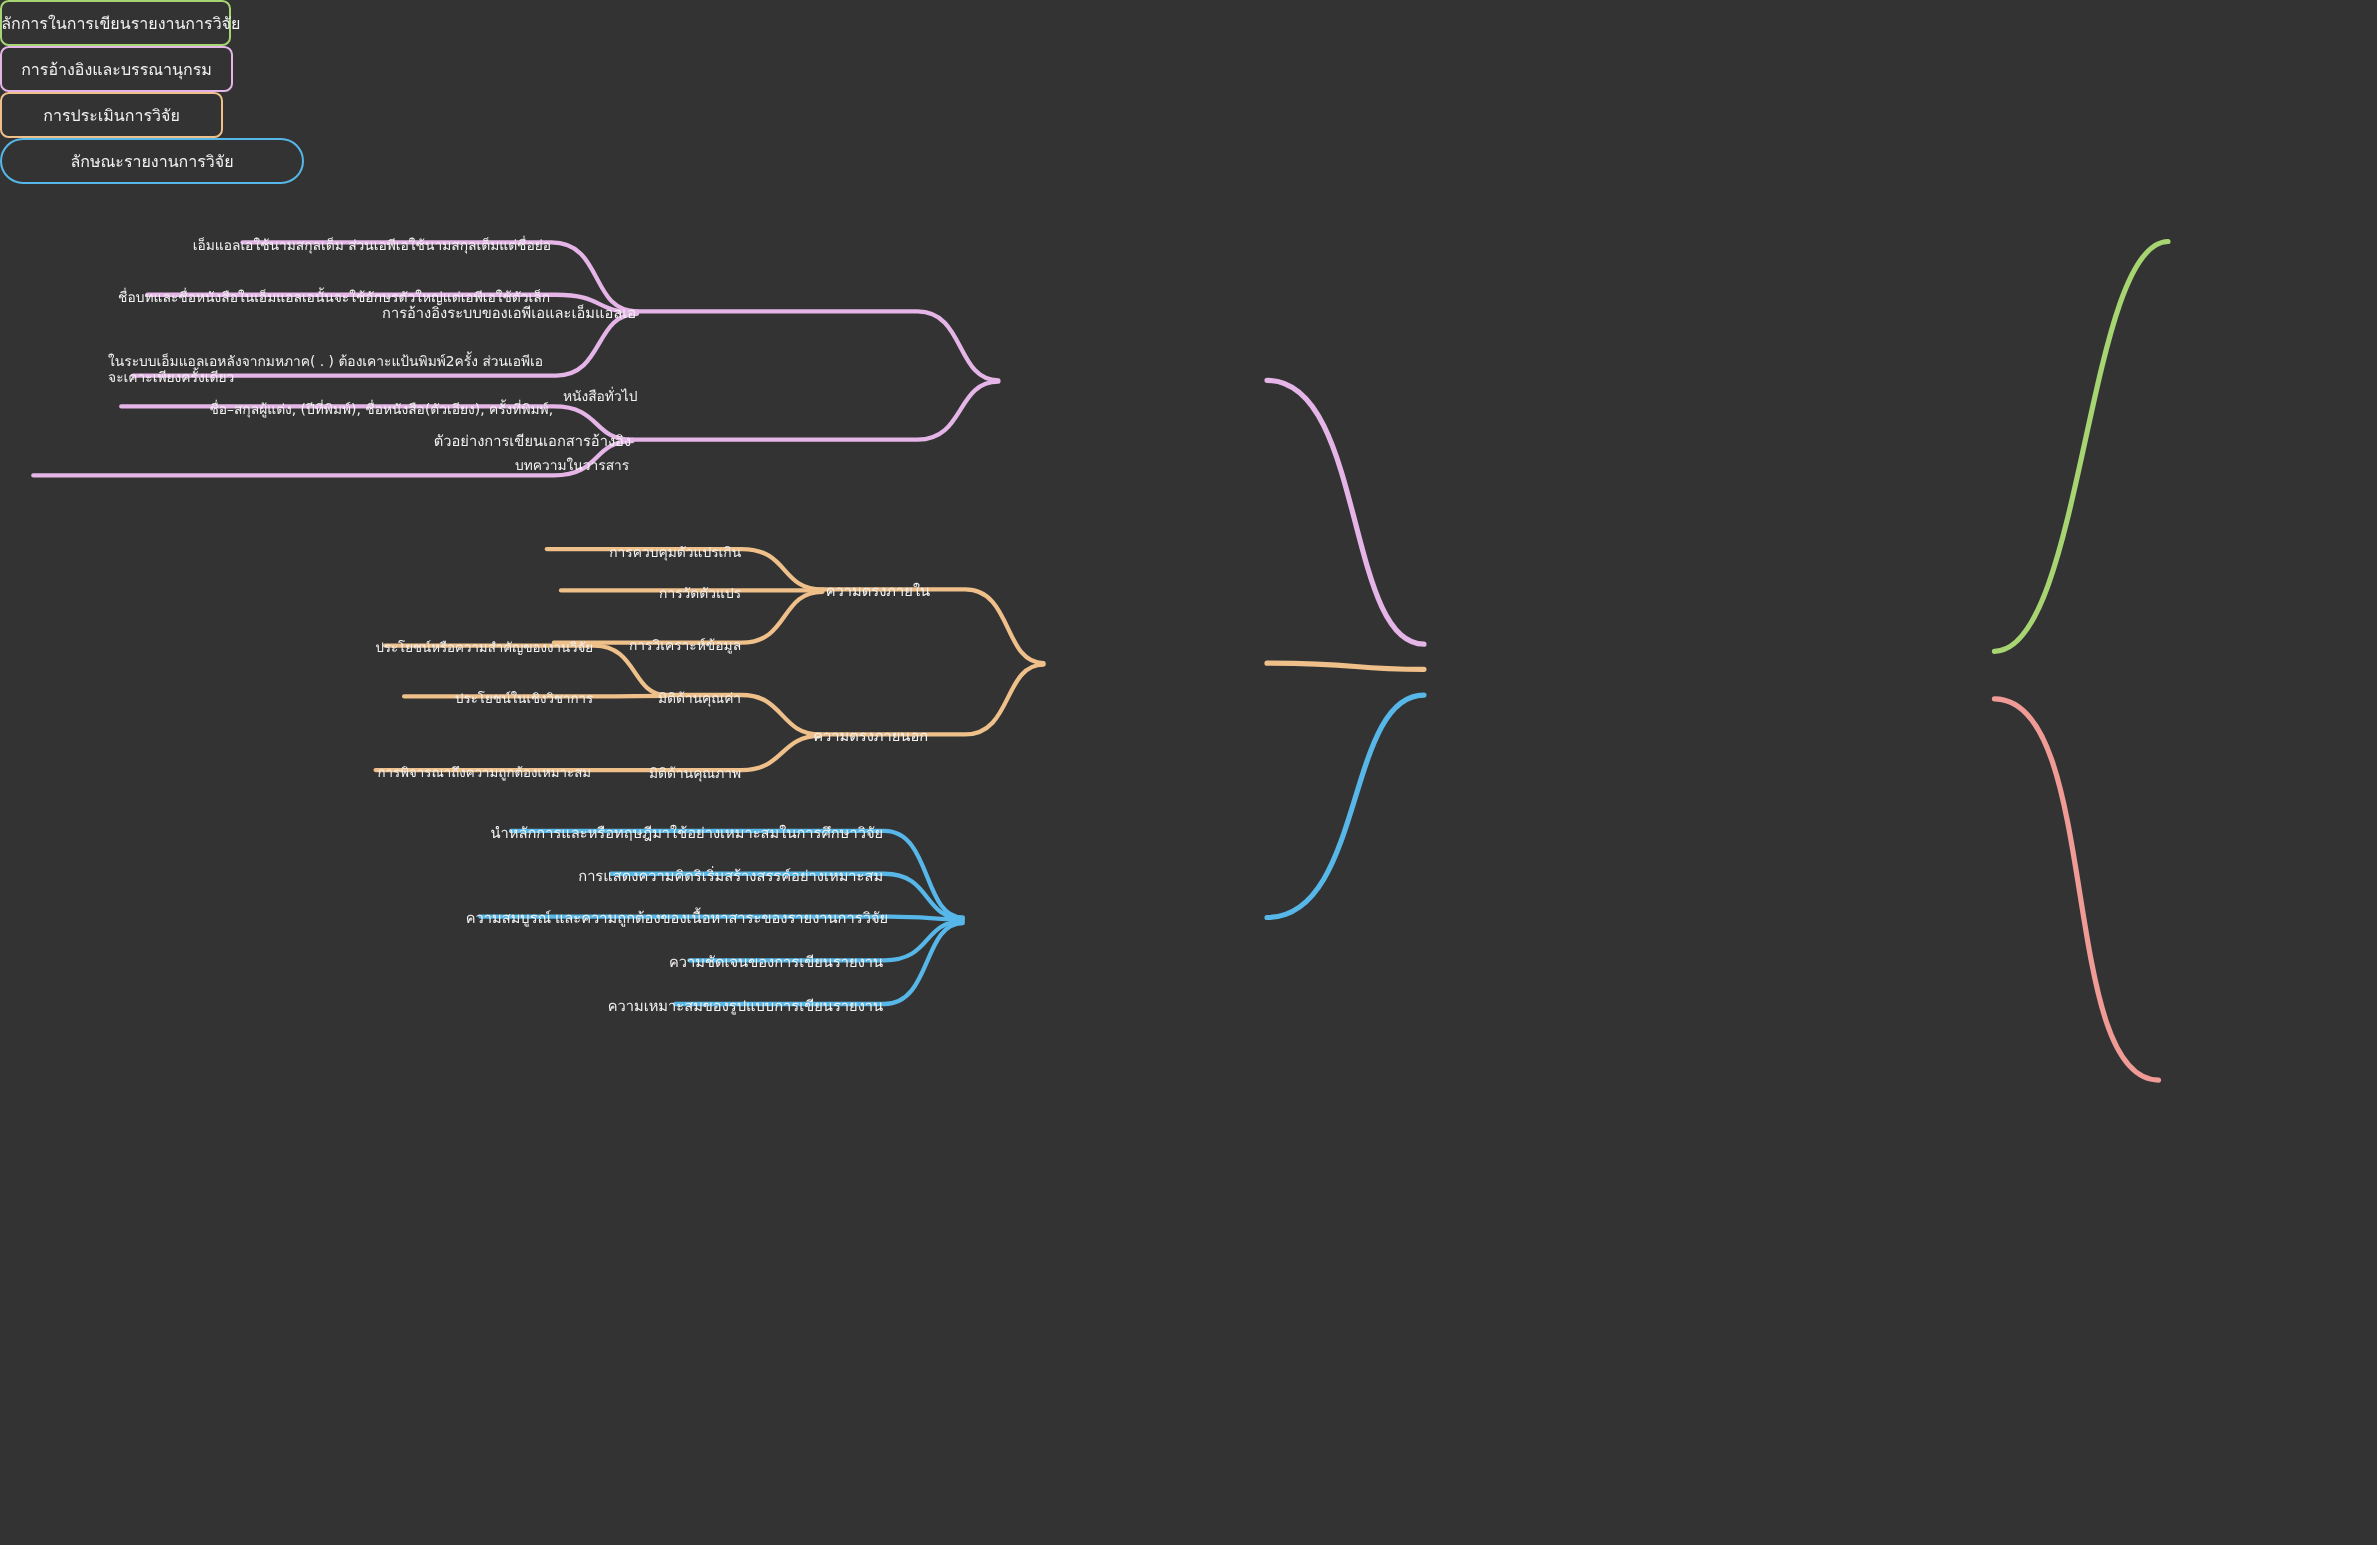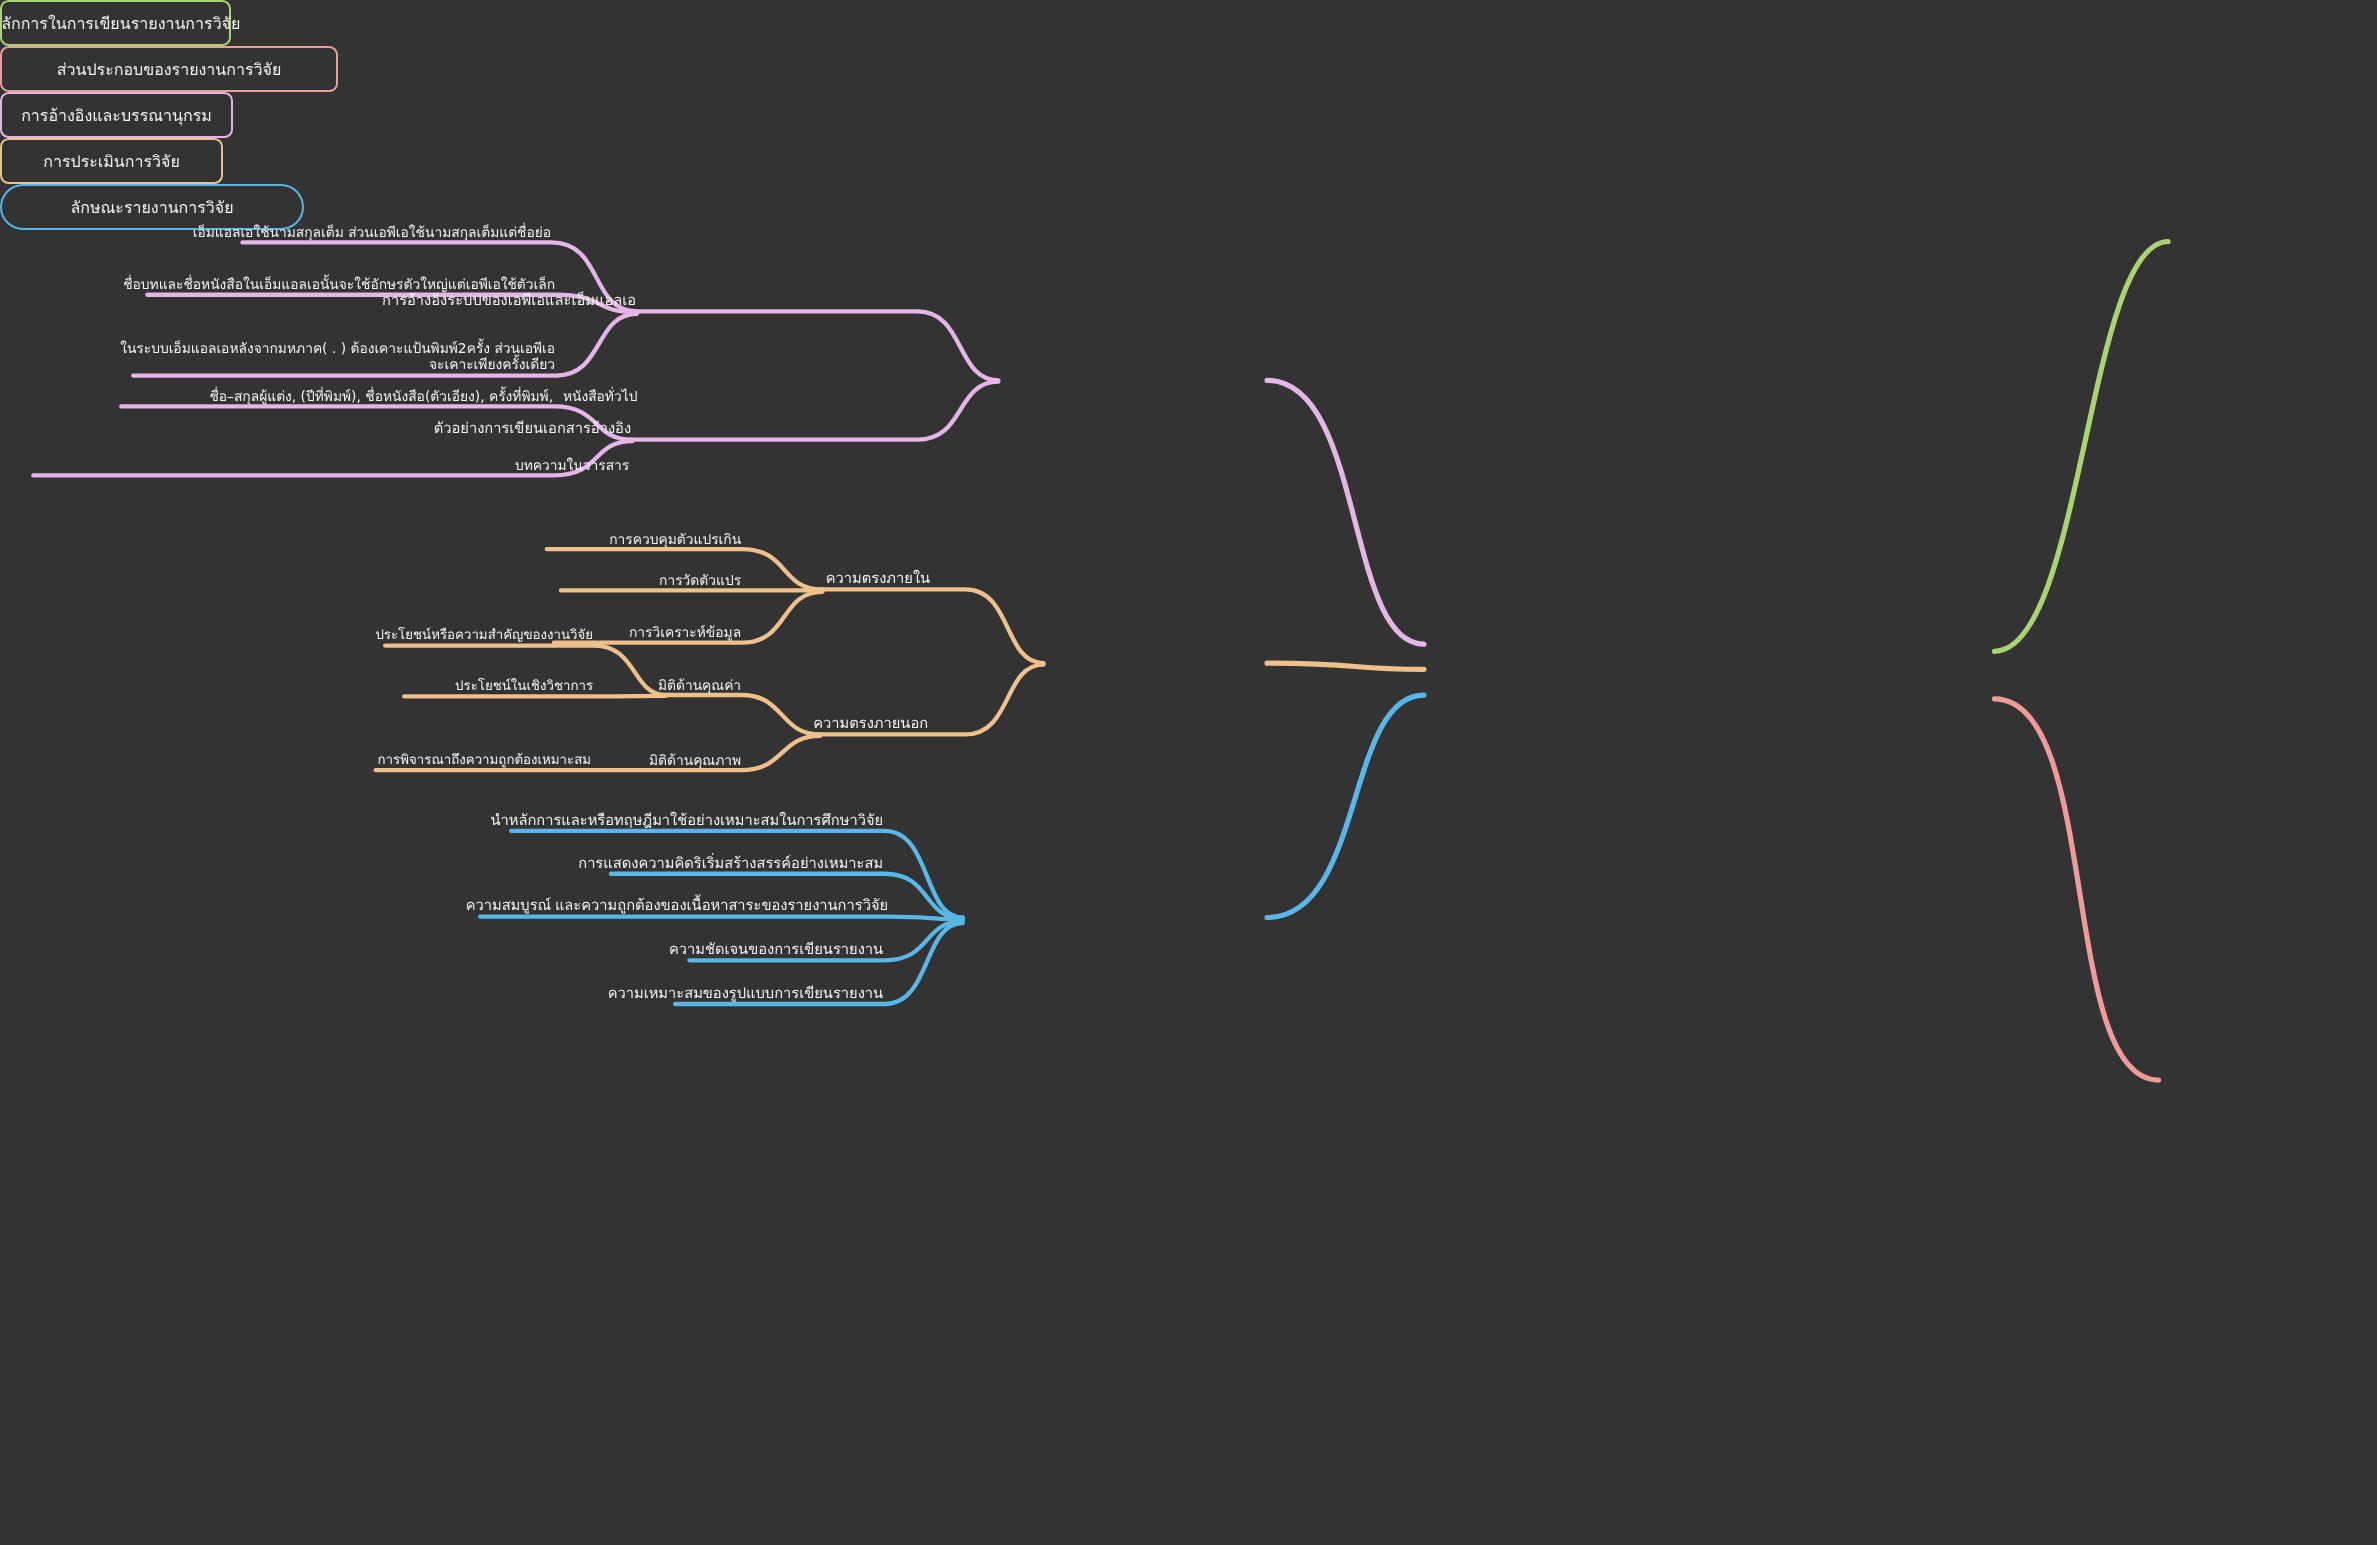--- a/index.html
+++ b/index.html
@@ -44,21 +44,21 @@
   }
   .t-green{border-color:#a6d572;}
   .t-pink{border-color:#f09b96;}
   .t-violet{border-color:#e5b5e8;}
   .t-orange{border-color:#efc08a;}
   .t-blue{border-color:#56b7e8;border-radius:23px;}
   .lv2{font-size:14.7px;font-family:Liberation Serif, serif;}
   .lv3{font-size:13.8px;}
   .lv4{font-size:13.3px;}
   .right{text-align:right;}
-  .left{text-align:right;}
+  .left{margin-top:13px;}
 </style>
 </head>
 <body>
 
 <div id="map">
 
   <svg id="edges" viewBox="0 0 7206 3250" preserveAspectRatio="none">
     <g fill="none" stroke-linecap="round">
 
       <g stroke="#a6d572" stroke-width="11">
@@ -178,23 +178,20 @@
         <path d="M2025 1942 C 1940 1942 1960 2112 1860 2112 L 1420 2112"></path>
       </g>
     </g>
   </svg>
 
 
   <div class="topic t-green" style="left:2168px;top:219px;width:231px;height:46px;">
     <span>หลักการในการเขียนรายงานการวิจัย</span>
   </div>
 
-  <div class="topic t-pink" style="left:2159px;top:1057px;width:338px;height:46px;">
-    <span>ส่วนประกอบของรายงานการวิจัย</span>
-  </div>
 
   <div class="topic t-violet" style="left:999px;top:358px;width:233px;height:46px;">
     <span>การอ้างอิงและบรรณานุกรม</span>
   </div>
 
   <div class="node lv2 left" style="left:638px;top:309px;transform:translate(-100%,-100%);"><span>การอ้างอิงระบบของเอพีเอและเอ็มแอลเอ</span></div>
   <div class="node lv2 left" style="left:633px;top:437px;transform:translate(-100%,-100%);"><span>ตัวอย่างการเขียนเอกสารอ้างอิง</span></div>
 
   <div class="node lv3 left" style="left:553px;top:240px;transform:translate(-100%,-100%);"><span>เอ็มแอลเอใช้นามสกุลเต็ม  ส่วนเอพีเอใช้นามสกุลเต็มแต่ชื่อย่อ</span></div>
   <div class="node lv3 wrap left" style="left:557px;top:292px;width:437px;transform:translate(-100%,-100%);"><span>ชื่อบทและชื่อหนังสือในเอ็มแอลเอนั้นจะใช้อักษรตัวใหญ่แต่เอพีเอใช้ตัวเล็ก</span></div>

